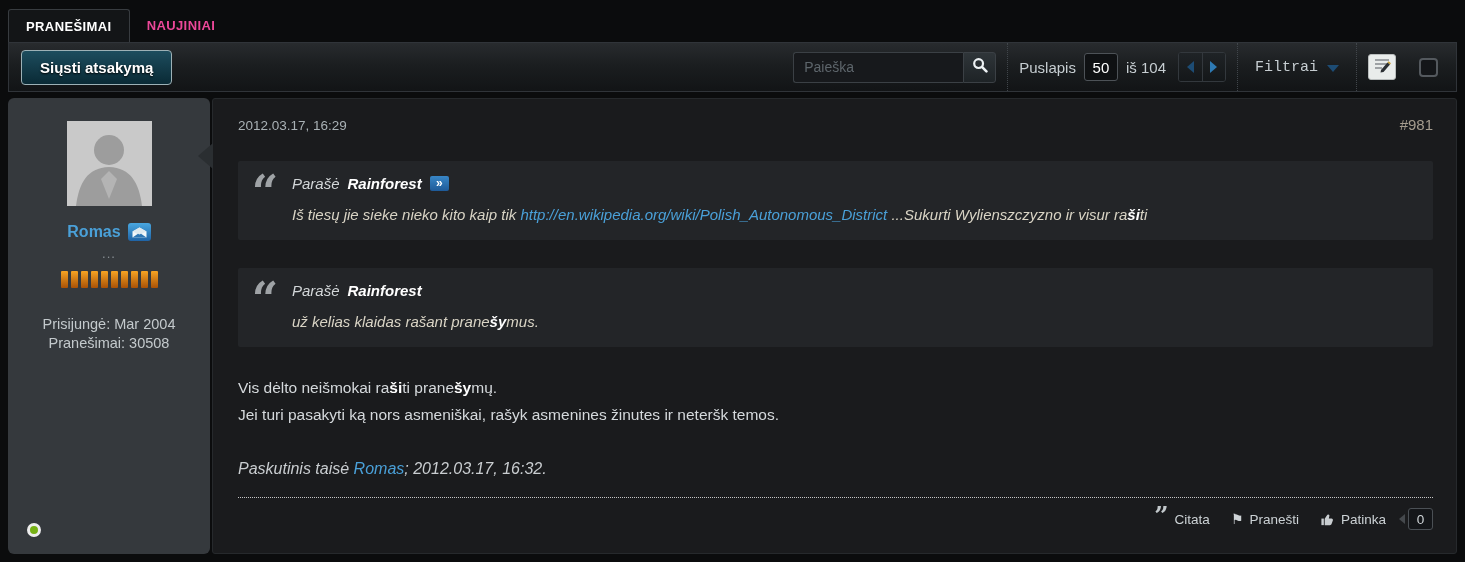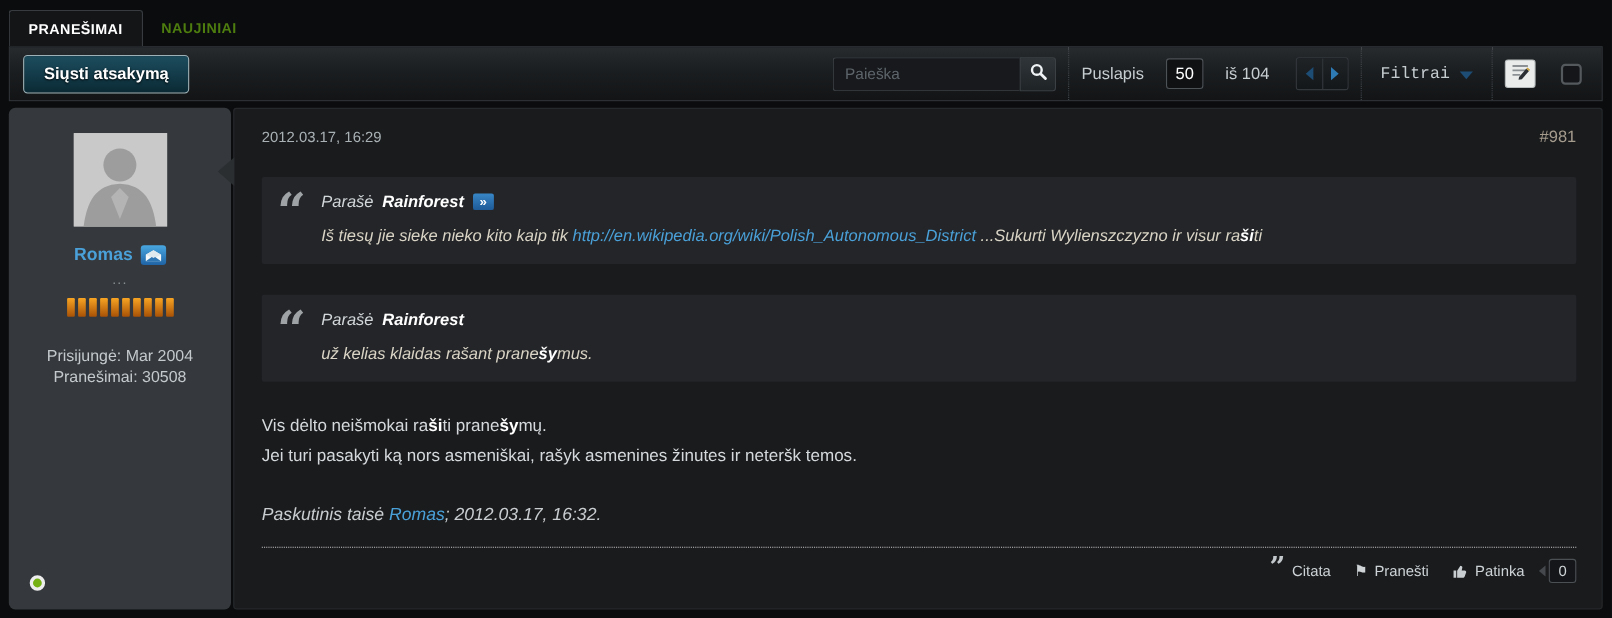--- a/index.html
+++ b/index.html
@@ -2,34 +2,34 @@
 <html><head>
 <meta charset="utf-8">
 <style>
   html,body{margin:0;padding:0;background:#0b0c0d;}
   body{width:1465px;height:562px;overflow:hidden;font-family:"Liberation Sans",sans-serif;}
   *{box-sizing:border-box;}
   .page{padding:8px 8px 0 8px;}
 
   
   .tabbar{display:flex;align-items:center;height:34px;}
-  .tab{padding:9px 17px 8px;font-weight:bold;font-size:13px;letter-spacing:.4px;color:#4d7c0f;cursor:default;}
+  .tab{padding:9px 17px 8px;font-weight:bold;font-size:13px;letter-spacing:.4px;color:#ec4899;cursor:default;}
   .tab.active{background:#131517;border:1px solid #383c40;border-bottom:none;border-radius:3px 3px 0 0;color:#fff;margin-bottom:-1px;position:relative;z-index:2;}
 
   
   .toolbar{display:flex;align-items:center;height:50px;background:linear-gradient(#282b2e 0%,#1b1e20 45%,#121416 100%);border:1px solid #303439;padding:0 12px;position:relative;z-index:1;}
   .reply-btn{background:linear-gradient(#1d4d5e,#0a2a35);border:1px solid #9db1b6;color:#fff;font-weight:bold;font-size:15px;padding:8px 18px;border-radius:4px;text-shadow:0 1px 2px #000;cursor:pointer;font-family:"Liberation Sans",sans-serif;}
   .tb-right{margin-left:auto;display:flex;align-items:center;height:100%;}
   .tb-sep{height:100%;border-left:1px dotted #41464b;margin:0 11px;}
   .searchbox{display:flex;align-items:center;padding-left:48px;}
   .search-input{width:170px;height:31px;background:#17191c;border:1px solid #3b4045;border-right:none;border-radius:3px 0 0 3px;color:#cfd4d7;padding:0 10px;font-size:14px;font-family:"Liberation Sans",sans-serif;outline:none;}
   .search-input::placeholder{color:#5d656b;}
   .search-btn{width:33px;height:31px;background:linear-gradient(#2f3539,#1e2326);border:1px solid #3b4045;border-radius:0 3px 3px 0;display:flex;align-items:center;justify-content:center;cursor:pointer;}
   .tb-label{color:#c6cdd1;font-size:15px;}
-  .page-group{display:flex;align-items:center;gap:20px;}
+  .page-group{display:flex;align-items:center;gap:8px;}
   .page-input{width:34px;height:28px;background:#0f1113;border:1px solid #4d5257;border-radius:3px;color:#fff;font-size:15px;text-align:center;font-family:"Liberation Sans",sans-serif;outline:none;}
   .pg-btns{display:flex;border:1px solid #33383d;border-radius:3px;overflow:hidden;margin-left:4px;background:#17191c;}
   .pg-btn{width:23px;height:28px;display:flex;align-items:center;justify-content:center;cursor:pointer;background:linear-gradient(#1f2326,#141719);}
   .pg-btn + .pg-btn{border-left:1px solid #33383d;}
   .tri-left{width:0;height:0;border-top:6px solid transparent;border-bottom:6px solid transparent;border-right:7px solid #1d4c74;}
   .tri-right{width:0;height:0;border-top:6px solid transparent;border-bottom:6px solid transparent;border-left:7px solid #2e7ab4;}
   .filters{display:flex;align-items:center;gap:9px;cursor:pointer;padding:0 6px;font-family:Liberation Mono, monospace;}
   .tri-down{width:0;height:0;border-left:6px solid transparent;border-right:6px solid transparent;border-top:7px solid #1d4c74;margin-top:2px;}
   .note-btn{width:28px;height:26px;background:#e9eceb;border-radius:3px;display:flex;align-items:center;justify-content:center;cursor:pointer;border:1px solid #b9bdbd;}
   .checkbox{width:19px;height:19px;border:2px solid #54595e;border-radius:4px;background:#141619;margin:0 6px 0 23px;cursor:pointer;}

